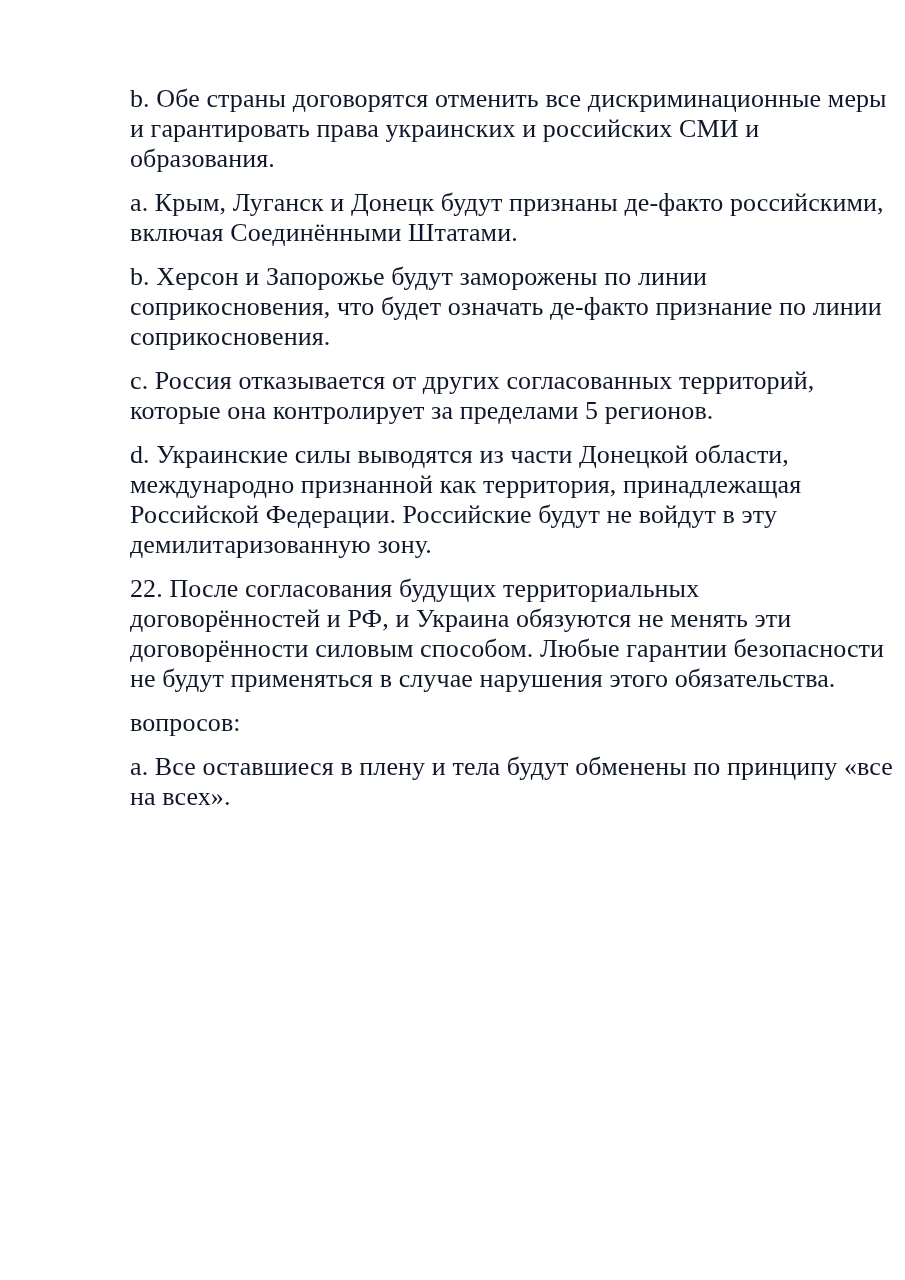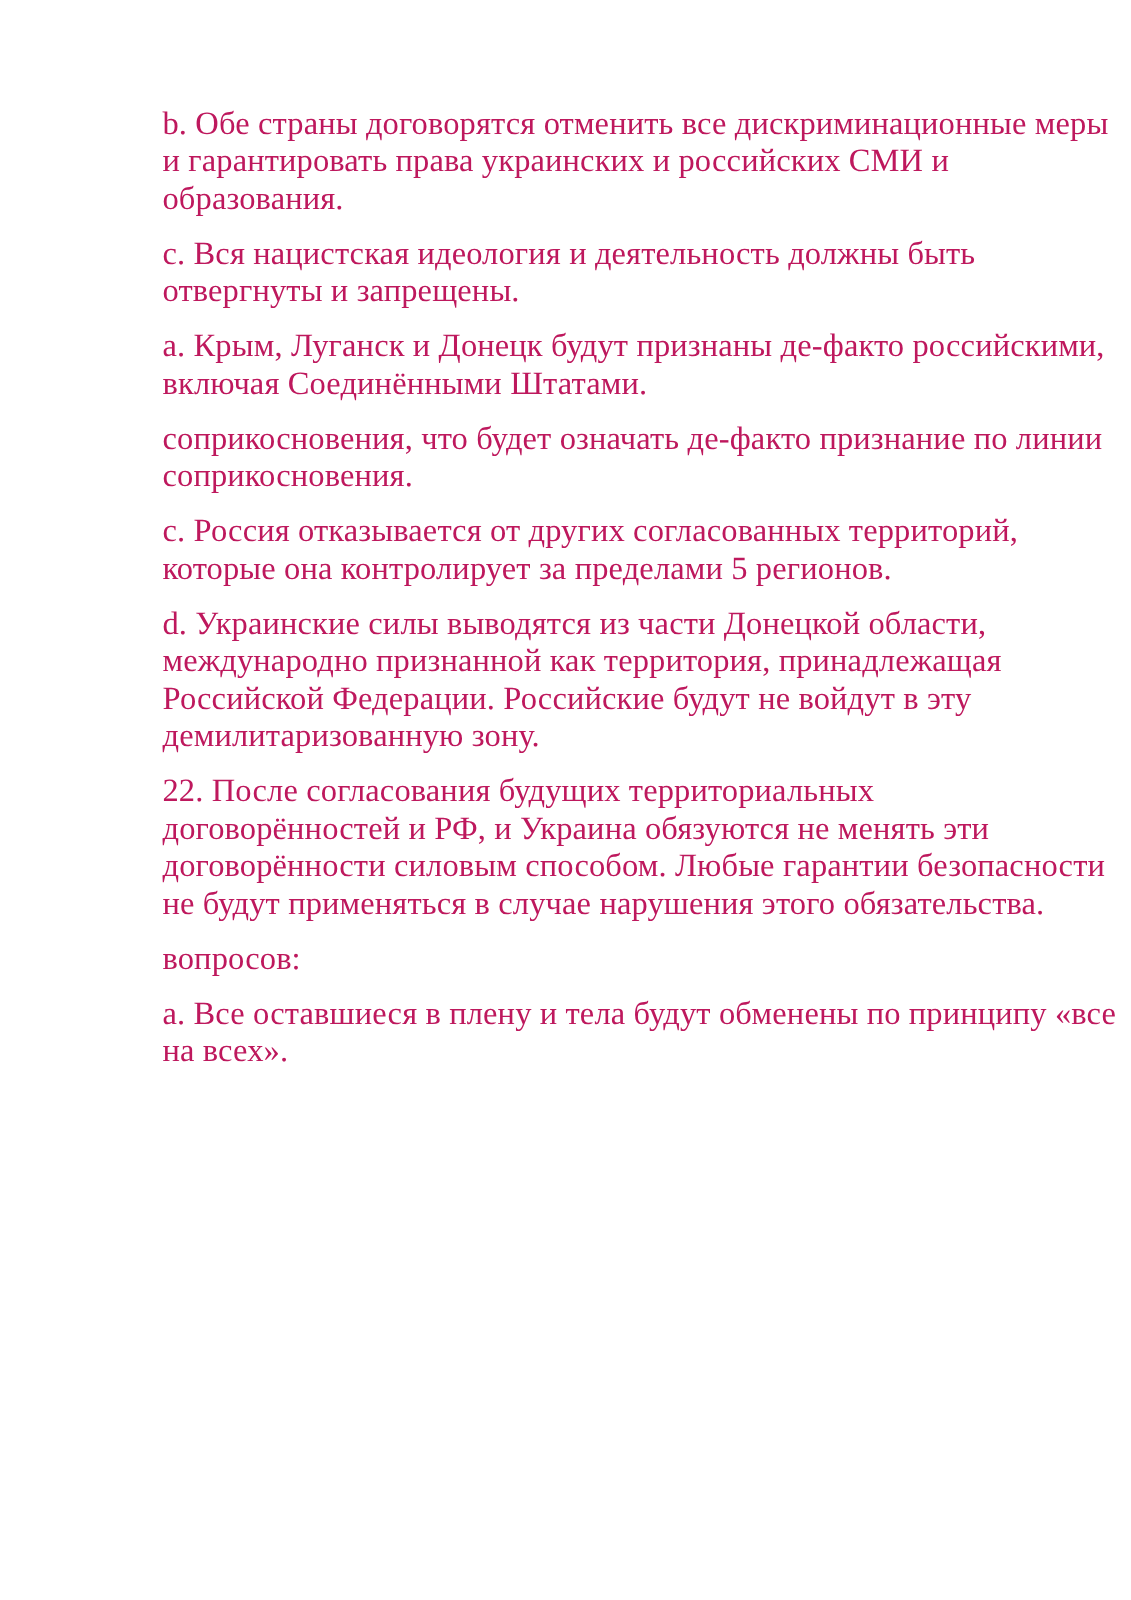--- a/index.html
+++ b/index.html
@@ -40,35 +40,32 @@
   }
   .line {
     white-space: nowrap;
     letter-spacing: 0.1px;
   }
 </style>
 </head>
 <body style="background: rgb(255, 255, 255);">
 
 <div class="doc-page">
-  <div class="doc-text" style="color: #be185d;">
+  <div class="doc-text" style="color: #0f172a;">
       <div class="para">
         <div class="line">b. Обе страны договорятся отменить все дискриминационные меры</div>
         <div class="line">и гарантировать права украинских и российских СМИ и</div>
         <div class="line">образования.</div>
       </div>
       <div class="para">
-        <div class="line">c. Вся нацистская идеология и деятельность должны быть</div>
-        <div class="line">отвергнуты и запрещены.</div>
-      </div>
-      <div class="para">
         <div class="line">a. Крым, Луганск и Донецк будут признаны де-факто российскими,</div>
         <div class="line">включая Соединёнными Штатами.</div>
       </div>
       <div class="para">
+        <div class="line">b. Херсон и Запорожье будут заморожены по линии</div>
         <div class="line">соприкосновения, что будет означать де-факто признание по линии</div>
         <div class="line">соприкосновения.</div>
       </div>
       <div class="para">
         <div class="line">c. Россия отказывается от других согласованных территорий,</div>
         <div class="line">которые она контролирует за пределами 5 регионов.</div>
       </div>
       <div class="para">
         <div class="line">d. Украинские силы выводятся из части Донецкой области,</div>
         <div class="line">международно признанной как территория, принадлежащая</div>

